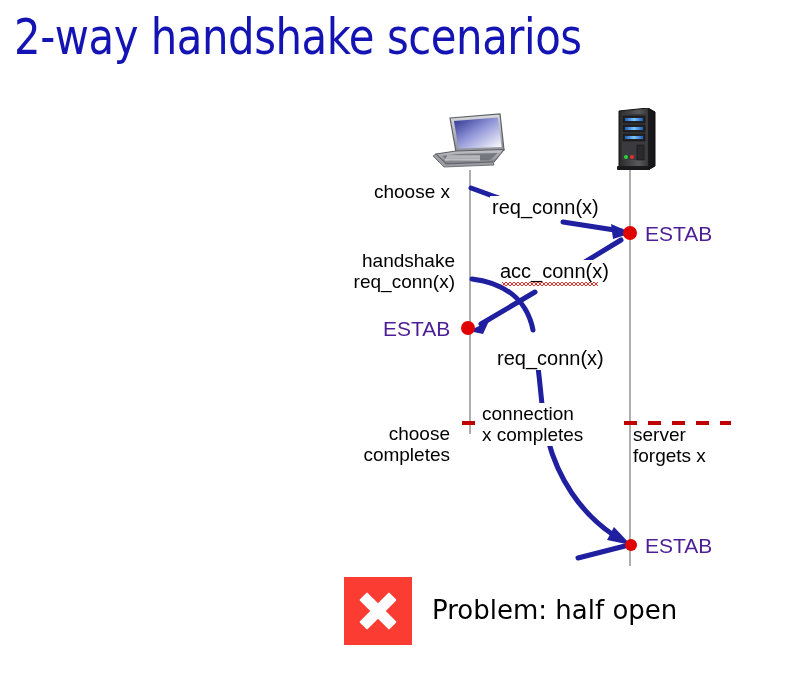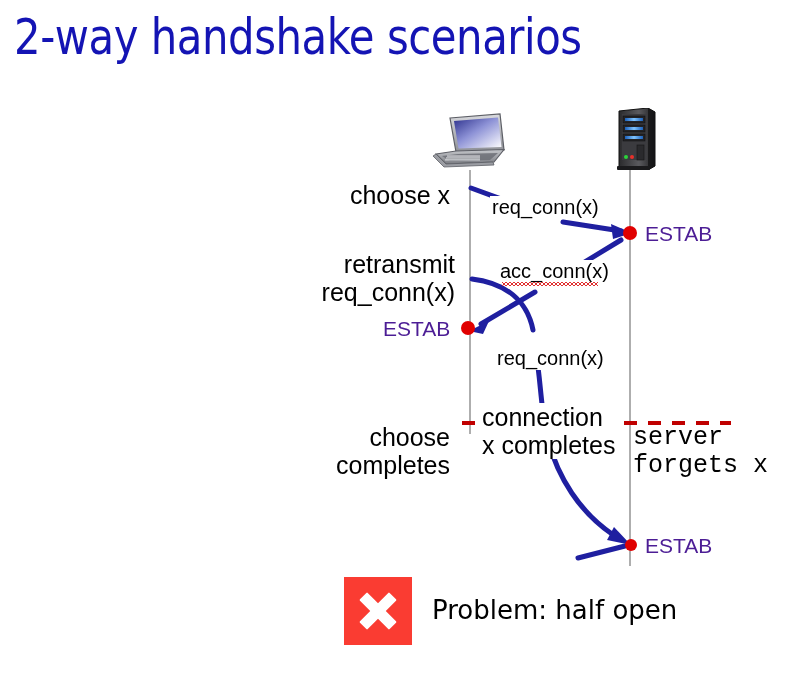--- a/index.html
+++ b/index.html
@@ -37,27 +37,27 @@
   #diagram {
     position: absolute;
     left: 0; top: 0;
     width: 791px;
     height: 678px;
   }
   
   .lbl {
     position: absolute;
     font-family: "Liberation Sans", sans-serif;
-    font-size: 25px;
+    font-size: 19px;
     color: #000000;
     line-height: 1.12;
     white-space: nowrap;
   }
   .lbl.r { text-align: right; }
-  .lbl.l { text-align: left; font-family: Liberation Mono, monospace; }
+  .lbl.l { text-align: left; }
   .lbl.c { text-align: left; }
   .estab {
     position: absolute;
     font-family: "Liberation Sans", sans-serif;
     font-size: 21px;
     color: #4c1d95;
     white-space: nowrap;
   }
   .msg {
     position: absolute;
@@ -213,21 +213,21 @@
     <circle cx="630" cy="233" r="7" fill="#e00000"></circle>
     <circle cx="468" cy="328" r="7" fill="#e00000"></circle>
     <circle cx="631" cy="545" r="6" fill="#e00000"></circle>
   </svg>
 
   <div class="lbl r" style="left:300px; top:181px; width:150px;">
     <div>choose x</div>
   </div>
 
   <div class="lbl r" style="left:280px; top:250px; width:175px;">
-    <div>retransmit</div>
+    <div>handshake</div>
     <div>req_conn(x)</div>
   </div>
 
   <div class="lbl r" style="left:290px; top:423px; width:160px;">
     <div>choose</div>
     <div>completes</div>
   </div>
 
   <div class="lbl l" style="left:633px; top:424px; width:140px;">
     <div>server</div>

